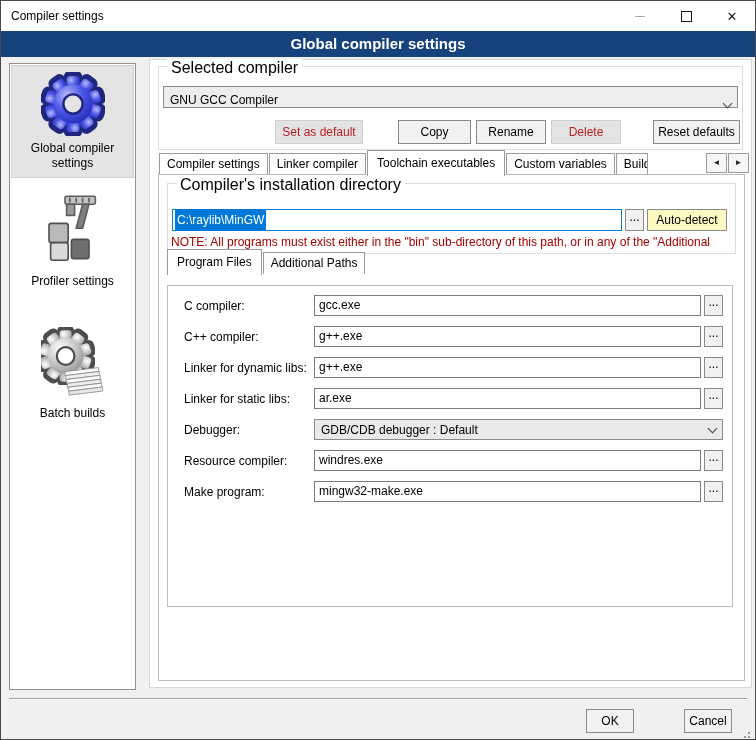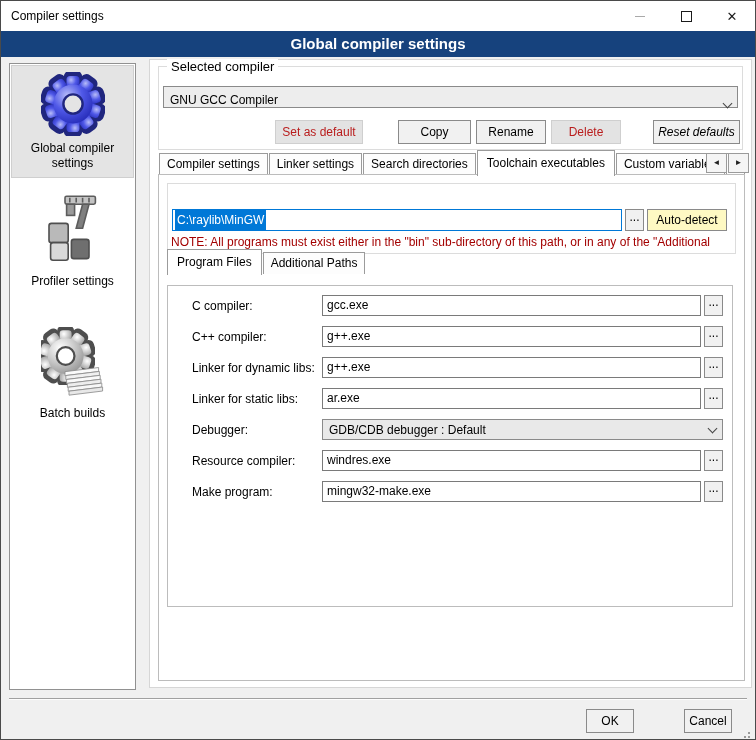--- a/index.html
+++ b/index.html
@@ -32,37 +32,37 @@
   .side-item .icon-box { margin:2px auto 2px auto; }
   .side-label { line-height:15px; font-size:12px; }
   .side-item + .side-item { margin-top:10px; }
   .side-item:nth-child(3) { margin-top:24px; }
 
   
   .main-panel { position:absolute; left:148px; top:58px; width:603px; height:629px;
                 background:#fff; border:1px solid #d6d6d6; }
 
   .groupbox { position:absolute; border:1px solid #dcdcdc; }
-  .group-label { position:absolute; top:-8px; left:8px; background:#fff; padding:0 4px; font-size:13px; white-space:nowrap; }
+  .group-label { position:absolute; top:-8px; left:8px; background:#fff; padding:0 4px; font-size:16px; white-space:nowrap; }
 
   #group-compiler { left:8px; top:6px; width:585px; height:84px; }
   .combo { position:absolute; height:22px; background:#ededed; border:1px solid #8a8a8a;
            display:flex; align-items:flex-end; padding:0 6px; }
   #compiler-combo { left:4px; right:4px; top:19px; }
   .chev { width:7px; height:7px; border-right:1.5px solid #444; border-bottom:1.5px solid #444;
           transform:rotate(45deg); margin-left:auto; margin-top:-3px; flex:none; }
 
   .btn { position:absolute; height:24px; background:#f1f1f1; border:1px solid #8a8a8a;
          font-size:12px; text-align:center; line-height:22px; font-family:"Liberation Sans",sans-serif; }
   .btn.disabled { background:#e3e3e3; border-color:#cfcfcf; color:#b91c1c; }
   #btn-setdefault { left:116px; top:53px; width:88px; }
   #btn-copy       { left:239px; top:53px; width:73px; }
   #btn-rename     { left:317px; top:53px; width:70px; }
   #btn-delete     { left:392px; top:53px; width:70px; }
-  #btn-reset      { left:494px; top:53px; width:87px;font-style:italic; }
+  #btn-reset      { left:494px; top:53px; width:87px; }
 
   
   .tabbar { position:absolute; left:9px; top:90px; width:587px; height:25px;
             display:flex; align-items:flex-end; }
   .tab { border:1px solid #9b9b9b; border-bottom:none; background:#fdfdfd;
          padding:3px 7px 4px 7px; margin-right:1px; white-space:nowrap; position:relative; z-index:1; }
   .tab.active { background:#fff; padding:5px 9px 6px 9px; margin-bottom:-1px; z-index:3; }
   .tab.clipped { max-width:32px; overflow:hidden; }
   .tab-arrows { position:absolute; right:-3px; top:3px; display:flex; z-index:4; }
   .tab-arrow { width:21px; height:20px; border:1px solid #9b9b9b; background:#f5f5f5;
@@ -80,21 +80,21 @@
   .mini-btn { width:19px; height:22px; background:#f1f1f1; border:1px solid #8a8a8a;
               text-align:center; line-height:14px; margin-left:3px; flex:none; font-size:12px; }
   .autodetect-btn { width:80px; height:22px; background:#fef9c3; border:1px solid #8a8a8a;
                     text-align:center; line-height:20px; margin-left:3px; flex:none; }
   .note-line { position:absolute; left:3px; right:1px; top:51px; color:#a30000;
                white-space:nowrap; overflow:hidden; font-size:12px; }
 
   
   .subtabbar { position:absolute; left:8px; top:73px; height:26px; display:flex; align-items:flex-end; }
   .subpage { position:absolute; left:8px; top:110px; width:566px; height:322px;
-             background:#fff; border:1px solid #bcbcbc; padding:9px 0 0 16px; }
+             background:#fff; border:1px solid #bcbcbc; padding:9px 0 0 8px; }
 
   
   .trow { display:flex; align-items:center; height:21px; margin:0 9px 10px 8px; }
   .tlabel { width:130px; flex:none; font-size:12px; }
   .tfield { flex:1; height:21px; background:#fff; border:1px solid #7a7a7a;
             padding:0 4px; line-height:19px; overflow:hidden; white-space:nowrap; }
   .trow .mini-btn { height:21px; line-height:13px; }
   .tcombo { flex:1; height:21px; background:#e9e9e9; border:1px solid #8a8a8a;
             display:flex; align-items:center; padding:0 6px; }
 
@@ -230,34 +230,34 @@
       </div>
       <div class="btn disabled" id="btn-setdefault">Set as default</div>
       <div class="btn" id="btn-copy">Copy</div>
       <div class="btn" id="btn-rename">Rename</div>
       <div class="btn disabled" id="btn-delete">Delete</div>
       <div class="btn" id="btn-reset">Reset defaults</div>
     </div>
 
     <div class="tabbar">
       <div class="tab">Compiler settings</div>
-      <div class="tab">Linker settings</div>
-      <div class="tab">Search directories</div>
+      <div class="tab">Linker compiler</div>
       <div class="tab active">Toolchain executables</div>
       <div class="tab">Custom variables</div>
       <div class="tab clipped">Build</div>
       <div class="tab-arrows">
         <div class="tab-arrow">◄</div>
         <div class="tab-arrow">►</div>
       </div>
     </div>
 
     <div class="tabpage">
 
       <div class="groupbox" id="group-install">
+        <span class="group-label">Compiler's installation directory</span>
         <div class="path-row">
           <div class="path-field">
             <span class="sel">C:\raylib\MinGW</span>
           </div>
           <div class="mini-btn">...</div>
           <div class="autodetect-btn">Auto-detect</div>
         </div>
         <div class="note-line">NOTE: All programs must exist either in the "bin" sub-directory of this path, or in any of the "Additional</div>
       </div>
 

